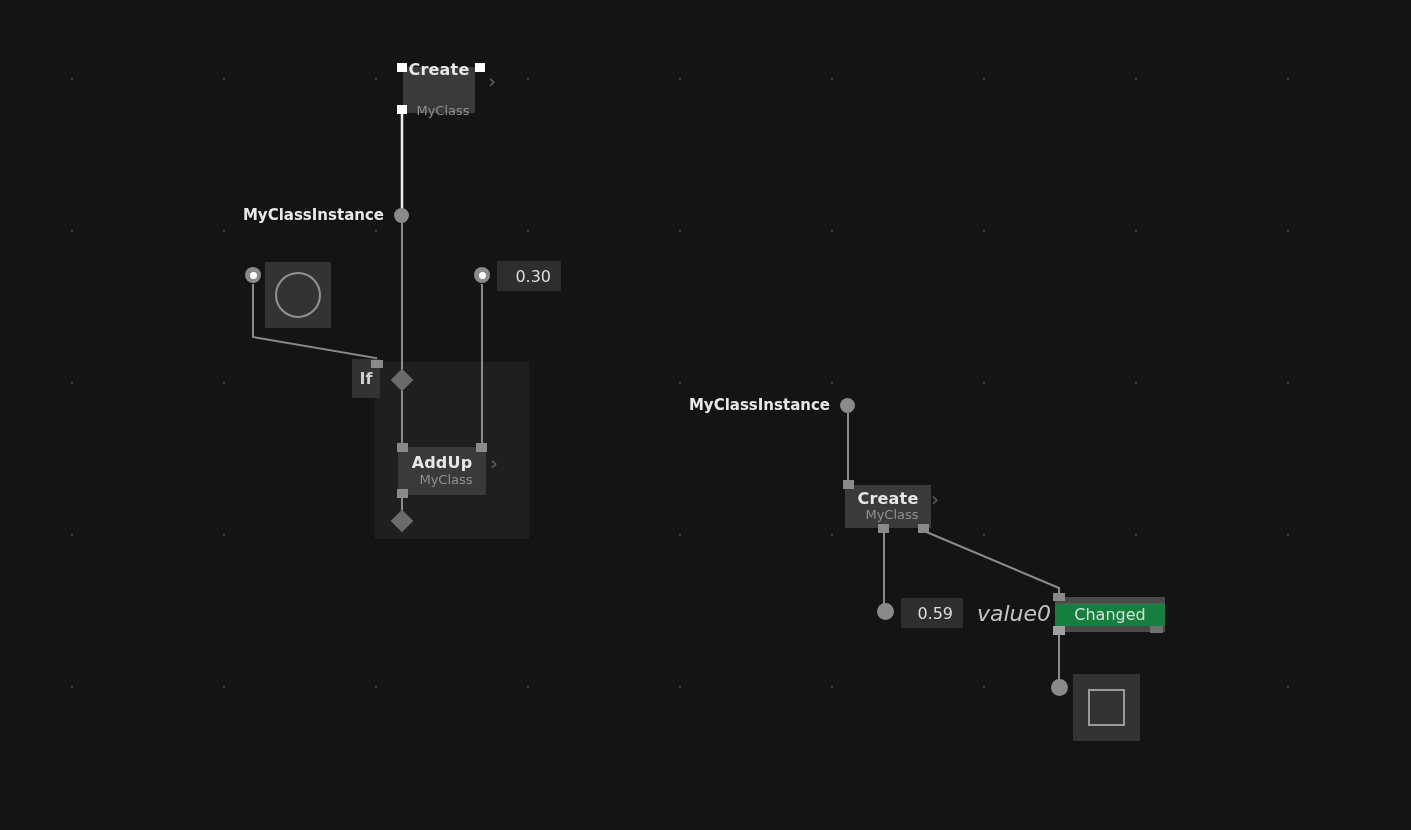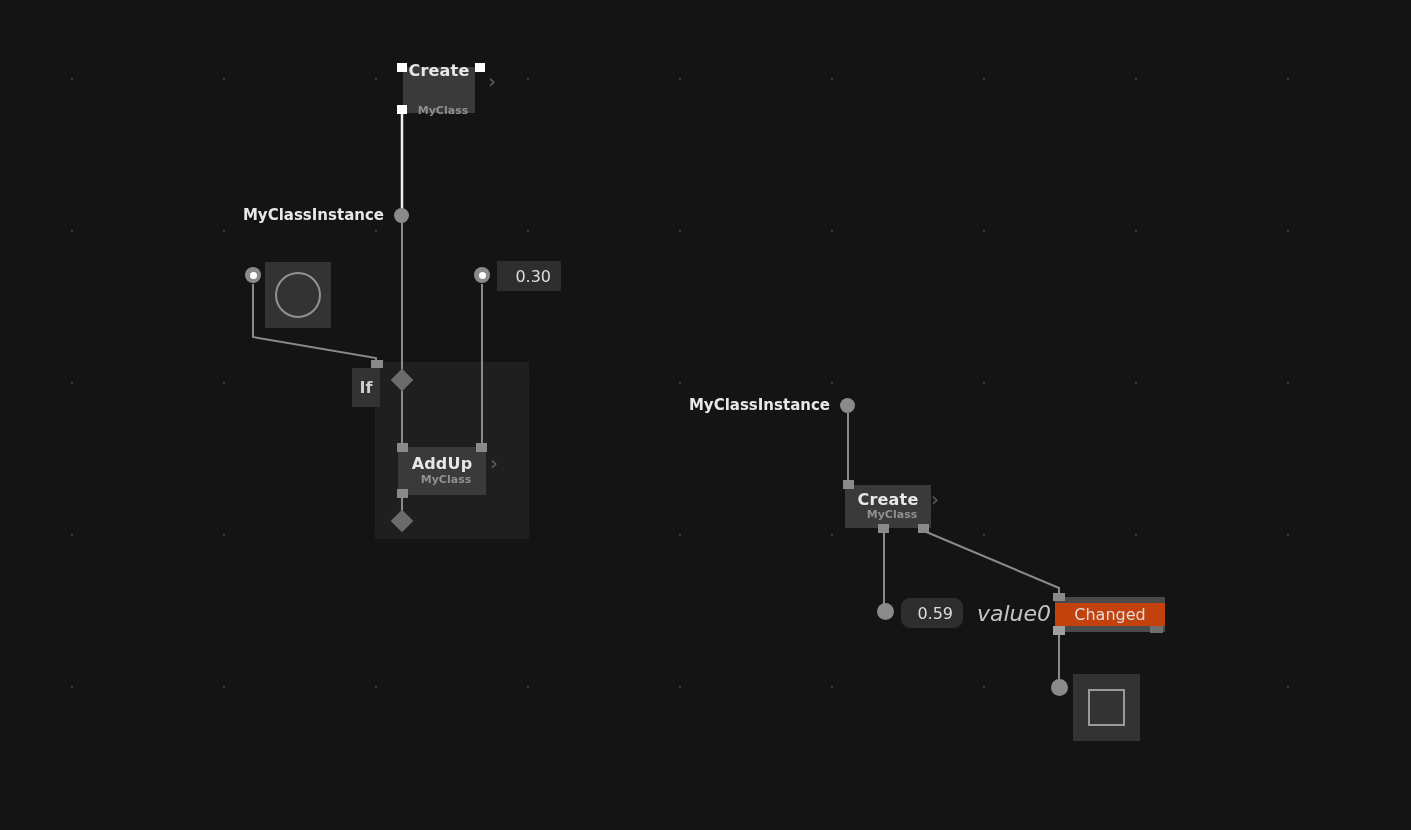--- a/index.html
+++ b/index.html
@@ -21,21 +21,21 @@
   .node-layer   { z-index: 3; }
 
   
   .proc-node {
     background: #3a3a3a;
     display: flex; flex-direction: column;
     align-items: center; justify-content: center;
     line-height: 1.15;
   }
   .proc-title { font-size: 16px; font-weight: 600; color: #e8e8e8; letter-spacing: .2px; }
-  .proc-sub   { font-size: 11px; font-weight: 700; color: #8f8f8f; margin-left: 8px; }
+  .proc-sub   { font-size: 13px; font-weight: 400; color: #8f8f8f; margin-left: 8px; }
 
   .chevron { color: #5f5f5f; font-size: 20px; font-weight: 400; line-height: 1; }
 
   
   .sqpin { background: #8a8a8a; }
   .sqpin.white { background: #ffffff; }
   .sqpin.light { background: #a0a0a0; }
   .sqpin.dim   { background: #6f6f6f; }
 
   .dotpin { background: #8a8a8a; border-radius: 50%; }
@@ -65,21 +65,21 @@
   .slice-label { font-size: 22px; font-style: italic; color: #c4c4c4; white-space: nowrap; }
 
   
   .region { background: #1f1f1f; }
   .if-node {
     background: #333333; color: #cfcfcf; font-size: 16px; font-weight: 600;
     display: flex; align-items: center; justify-content: center;
   }
 
   
-  .event-node { background: #c2410c; }
+  .event-node { background: #15803d; }
   .event-strip { background: #4a4a4a; position: absolute; left: 0; width: 100%; height: 6px; }
   .event-strip.top { top: 0; }
   .event-strip.bottom { bottom: 0; }
   .event-label {
     position: absolute; left: 0; top: 6px; width: 100%; height: 23px;
     display: flex; align-items: center; justify-content: center;
     font-size: 16px; color: #dedede;
   }
 </style>
 </head>
@@ -113,21 +113,21 @@
 <div class="abs radiopin node-layer" style="left:245px; top:267px; width:16px; height:16px;"></div>
 <div class="abs icon-box node-layer" style="left:265px; top:262px; width:66px; height:66px;">
   <div class="shape-circle"></div>
 </div>
 
 <div class="abs radiopin node-layer" style="left:474px; top:267px; width:16px; height:16px;"></div>
 <div class="abs iobox node-layer" style="left:497px; top:261px; width:64px; height:30px;text-align:center;">
   <span>0.30</span>
 </div>
 
-<div class="abs if-node node-layer" style="left:352px; top:368px; width:28px; height:39px;">
+<div class="abs if-node node-layer" style="left:352px; top:359px; width:28px; height:39px;">
   <span>If</span>
 </div>
 <div class="abs sqpin node-layer" style="left:371px; top:360px; width:12px; height:8px;"></div>
 <div class="abs diamond node-layer" style="left:394px; top:372px; width:16px; height:16px;"></div>
 <div class="abs diamond node-layer" style="left:394px; top:513px; width:16px; height:16px;"></div>
 
 <div class="abs proc-node node-layer" style="left:398px; top:447px; width:88px; height:48px;text-align:center;">
   <div class="proc-title">AddUp</div>
   <div class="proc-sub">MyClass</div>
 </div>
@@ -142,21 +142,21 @@
 <div class="abs proc-node node-layer" style="left:845px; top:485px; width:86px; height:43px;">
   <div class="proc-title">Create</div>
   <div class="proc-sub">MyClass</div>
 </div>
 <div class="abs sqpin node-layer" style="left:843px; top:480px; width:11px; height:9px;"></div>
 <div class="abs sqpin node-layer" style="left:878px; top:524px; width:11px; height:9px;"></div>
 <div class="abs sqpin node-layer" style="left:918px; top:524px; width:11px; height:9px;"></div>
 <div class="abs chevron node-layer" style="left:931px; top:489px;">›</div>
 
 <div class="abs dotpin node-layer" style="left:877px; top:603px; width:17px; height:17px;"></div>
-<div class="abs iobox node-layer" style="left:901px; top:598px; width:62px; height:30px;border-radius:9px;">
+<div class="abs iobox node-layer" style="left:901px; top:598px; width:62px; height:30px;">
   <span>0.59</span>
 </div>
 
 <div class="abs slice-label node-layer" style="left:977px; top:601px;">value0</div>
 
 <div class="abs event-node node-layer" style="left:1055px; top:597px; width:110px; height:35px;">
   <div class="event-strip top"></div>
   <div class="event-label">Changed</div>
   <div class="event-strip bottom"></div>
 </div>

